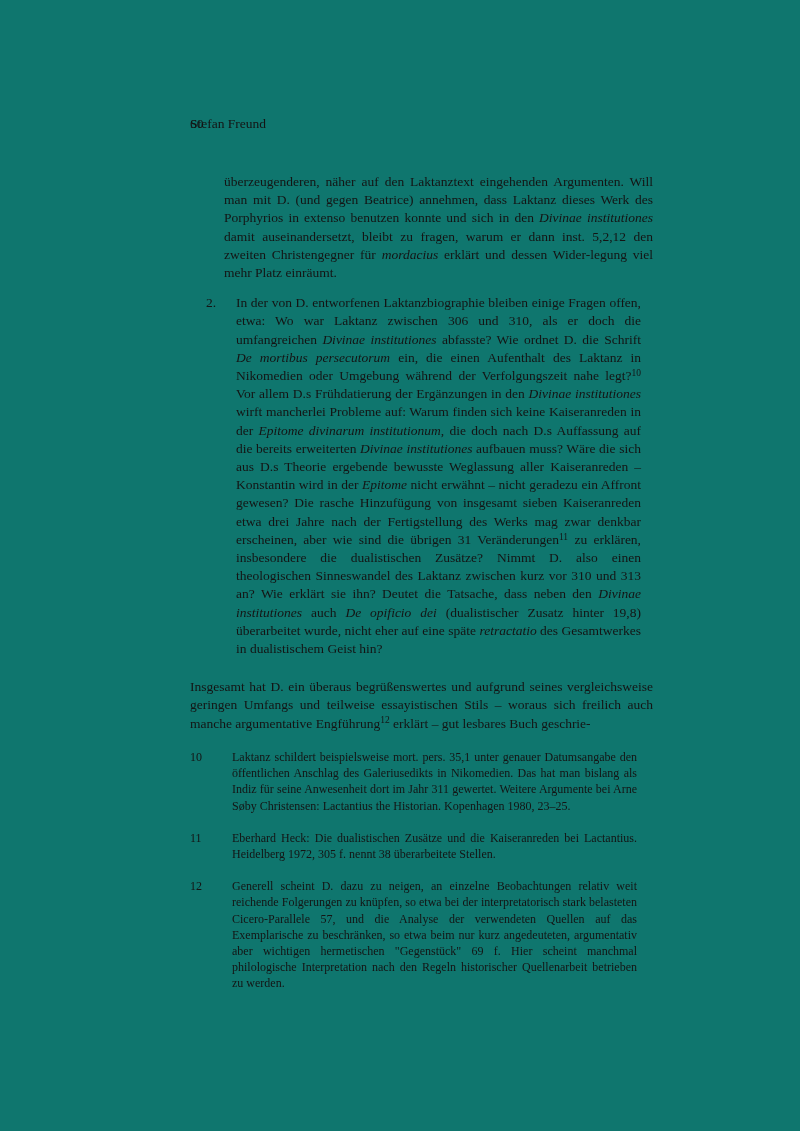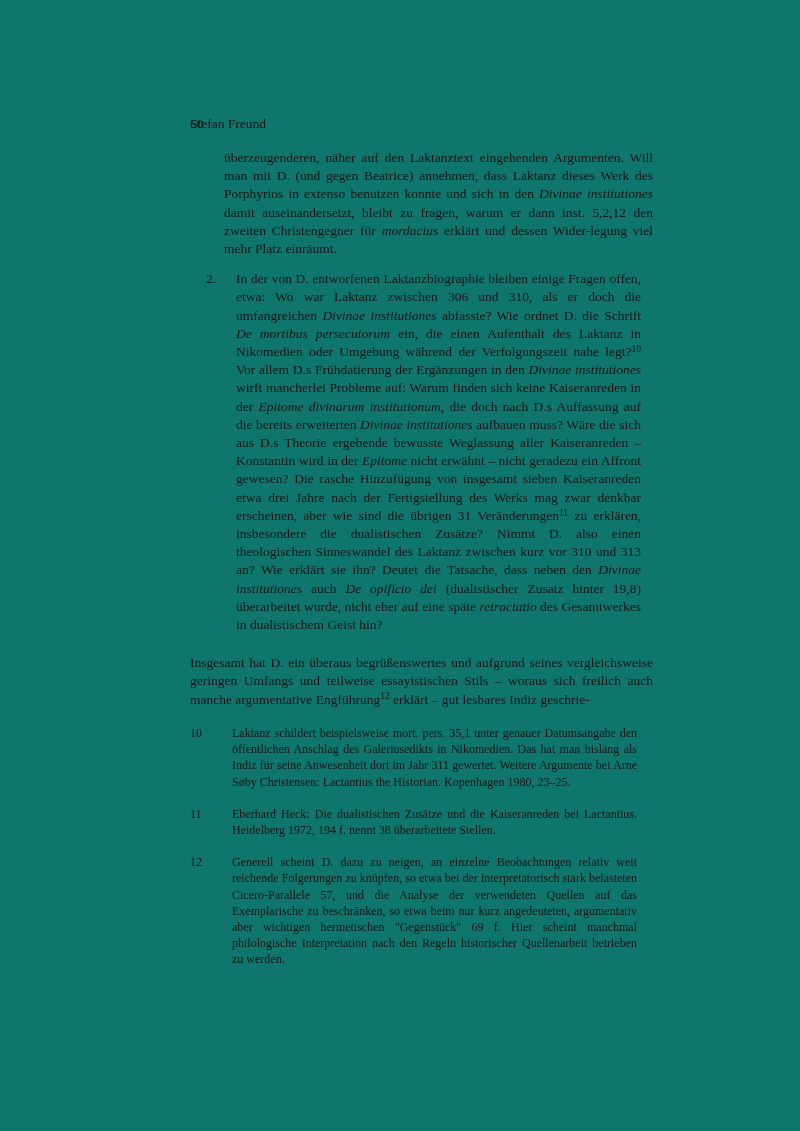--- a/index.html
+++ b/index.html
@@ -37,21 +37,21 @@
   .running-title {
     display: block;
     text-align: left;
   }
   .body-text {
     font-size: 13.5px;
     line-height: 18.2px;
     text-align: justify;
   }
   .para-indented {
-    margin: 16px 0 0 34px;
+    margin: 40px 0 0 34px;
   }
   .list-item {
     position: relative;
     margin-top: 11px;
     padding-left: 34px;
   }
   .item-marker {
     position: absolute;
     left: 16px;
     top: 0;
@@ -99,31 +99,31 @@
     </div>
 
     <div class="body-text">
       <p class="para-indented"><span>überzeugenderen, näher auf den Laktanztext eingehenden Argumenten. Will man mit D. (und gegen Beatrice) annehmen, dass Laktanz dieses Werk des Porphyrios in extenso benutzen konnte und sich in den </span><i>Divinae institutiones</i><span> damit auseinandersetzt, bleibt zu fragen, warum er dann inst. 5,2,12 den zweiten Christengegner für </span><i>mordacius</i><span> erklärt und dessen Wider-legung viel mehr Platz einräumt.</span></p>
 
       <div class="list-item">
         <span class="item-marker">2.</span>
         <p class="item-text"><span>In der von D. entworfenen Laktanzbiographie bleiben einige Fragen offen, etwa: Wo war Laktanz zwischen 306 und 310, als er doch die umfangreichen </span><i>Divinae institutiones</i><span> abfasste? Wie ordnet D. die Schrift </span><i>De mortibus persecutorum</i><span> ein, die einen Aufenthalt des Laktanz in Nikomedien oder Umgebung während der Verfolgungszeit nahe legt?</span><sup>10</sup><span> Vor allem D.s Frühdatierung der Ergänzungen in den </span><i>Divinae institutiones</i><span> wirft mancherlei Probleme auf: Warum finden sich keine Kaiseranreden in der </span><i>Epitome divinarum institutionum</i><span>, die doch nach D.s Auffassung auf die bereits erweiterten </span><i>Divinae institutiones</i><span> aufbauen muss? Wäre die sich aus D.s Theorie ergebende bewusste Weglassung aller Kaiseranreden – Konstantin wird in der </span><i>Epitome</i><span> nicht erwähnt – nicht geradezu ein Affront gewesen? Die rasche Hinzufügung von insgesamt sieben Kaiseranreden etwa drei Jahre nach der Fertigstellung des Werks mag zwar denkbar erscheinen, aber wie sind die übrigen 31 Veränderungen</span><sup>11</sup><span> zu erklären, insbesondere die dualistischen Zusätze? Nimmt D. also einen theologischen Sinneswandel des Laktanz zwischen kurz vor 310 und 313 an? Wie erklärt sie ihn? Deutet die Tatsache, dass neben den </span><i>Divinae institutiones</i><span> auch </span><i>De opificio dei</i><span> (dualistischer Zusatz hinter 19,8) überarbeitet wurde, nicht eher auf eine späte </span><i>retractatio</i><span> des Gesamtwerkes in dualistischem Geist hin?</span></p>
       </div>
 
-      <p class="para-full"><span>Insgesamt hat D. ein überaus begrüßenswertes und aufgrund seines vergleichsweise geringen Umfangs und teilweise essayistischen Stils – woraus sich freilich auch manche argumentative Engführung</span><sup>12</sup><span> erklärt – gut lesbares Indiz geschrie-</span></p>
+      <p class="para-full"><span>Insgesamt hat D. ein überaus begrüßenswertes und aufgrund seines vergleichsweise geringen Umfangs und teilweise essayistischen Stils – woraus sich freilich auch manche argumentative Engführung</span><sup>12</sup><span> erklärt – gut lesbares Buch geschrie-</span></p>
     </div>
 
     <div class="footnotes">
       <div class="footnote">
         <span class="footnote-marker">10</span>
         <p class="footnote-text"><span>Laktanz schildert beispielsweise mort. pers. 35,1 unter genauer Datumsangabe den öffentlichen Anschlag des Galeriusedikts in Nikomedien. Das hat man bislang als Indiz für seine Anwesenheit dort im Jahr 311 gewertet. Weitere Argumente bei Arne Søby Christensen: Lactantius the Historian. Kopenhagen 1980, 23–25.</span></p>
       </div>
       <div class="footnote">
         <span class="footnote-marker">11</span>
-        <p class="footnote-text"><span>Eberhard Heck: Die dualistischen Zusätze und die Kaiseranreden bei Lactantius. Heidelberg 1972, 194 f. nennt 38 überarbeitete Stellen.</span></p>
+        <p class="footnote-text"><span>Eberhard Heck: Die dualistischen Zusätze und die Kaiseranreden bei Lactantius. Heidelberg 1972, 305 f. nennt 38 überarbeitete Stellen.</span></p>
       </div>
       <div class="footnote">
         <span class="footnote-marker">12</span>
         <p class="footnote-text"><span>Generell scheint D. dazu zu neigen, an einzelne Beobachtungen relativ weit reichende Folgerungen zu knüpfen, so etwa bei der interpretatorisch stark belasteten Cicero-Parallele 57, und die Analyse der verwendeten Quellen auf das Exemplarische zu beschränken, so etwa beim nur kurz angedeuteten, argumentativ aber wichtigen hermetischen "Gegenstück" 69 f. Hier scheint manchmal philologische Interpretation nach den Regeln historischer Quellenarbeit betrieben zu werden.</span></p>
       </div>
     </div>
 
   </div>
 </div>
 

